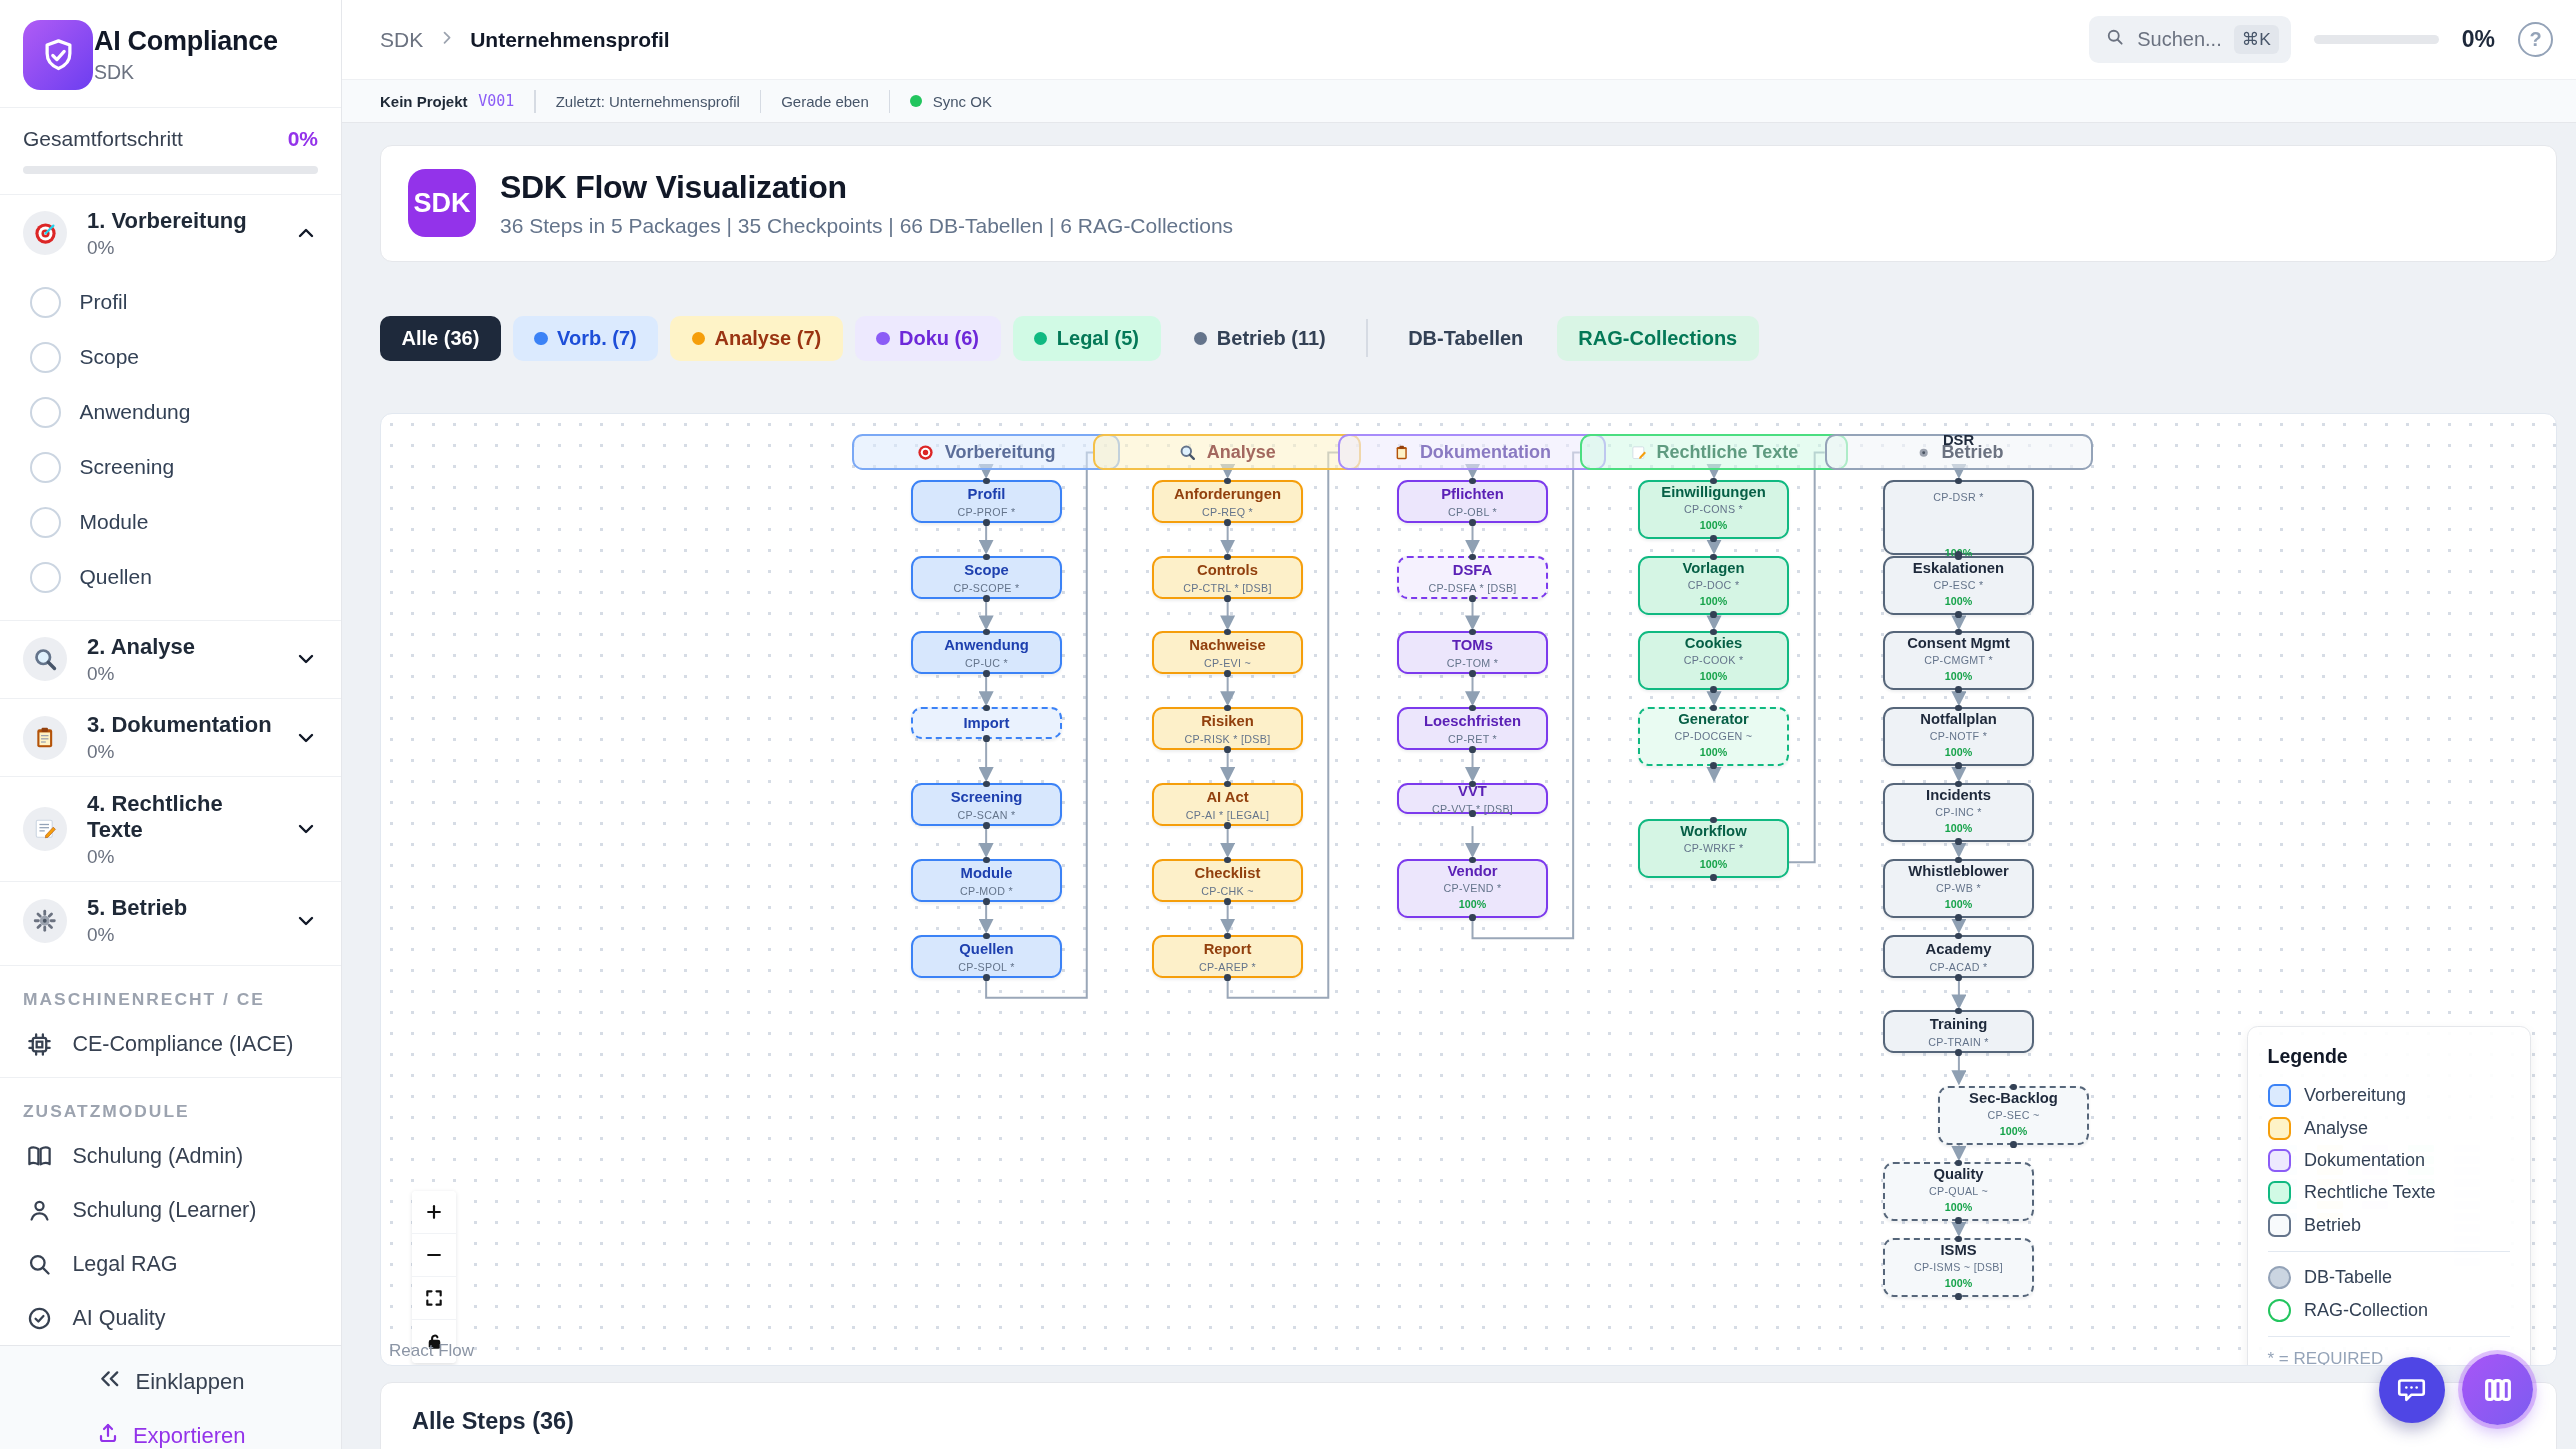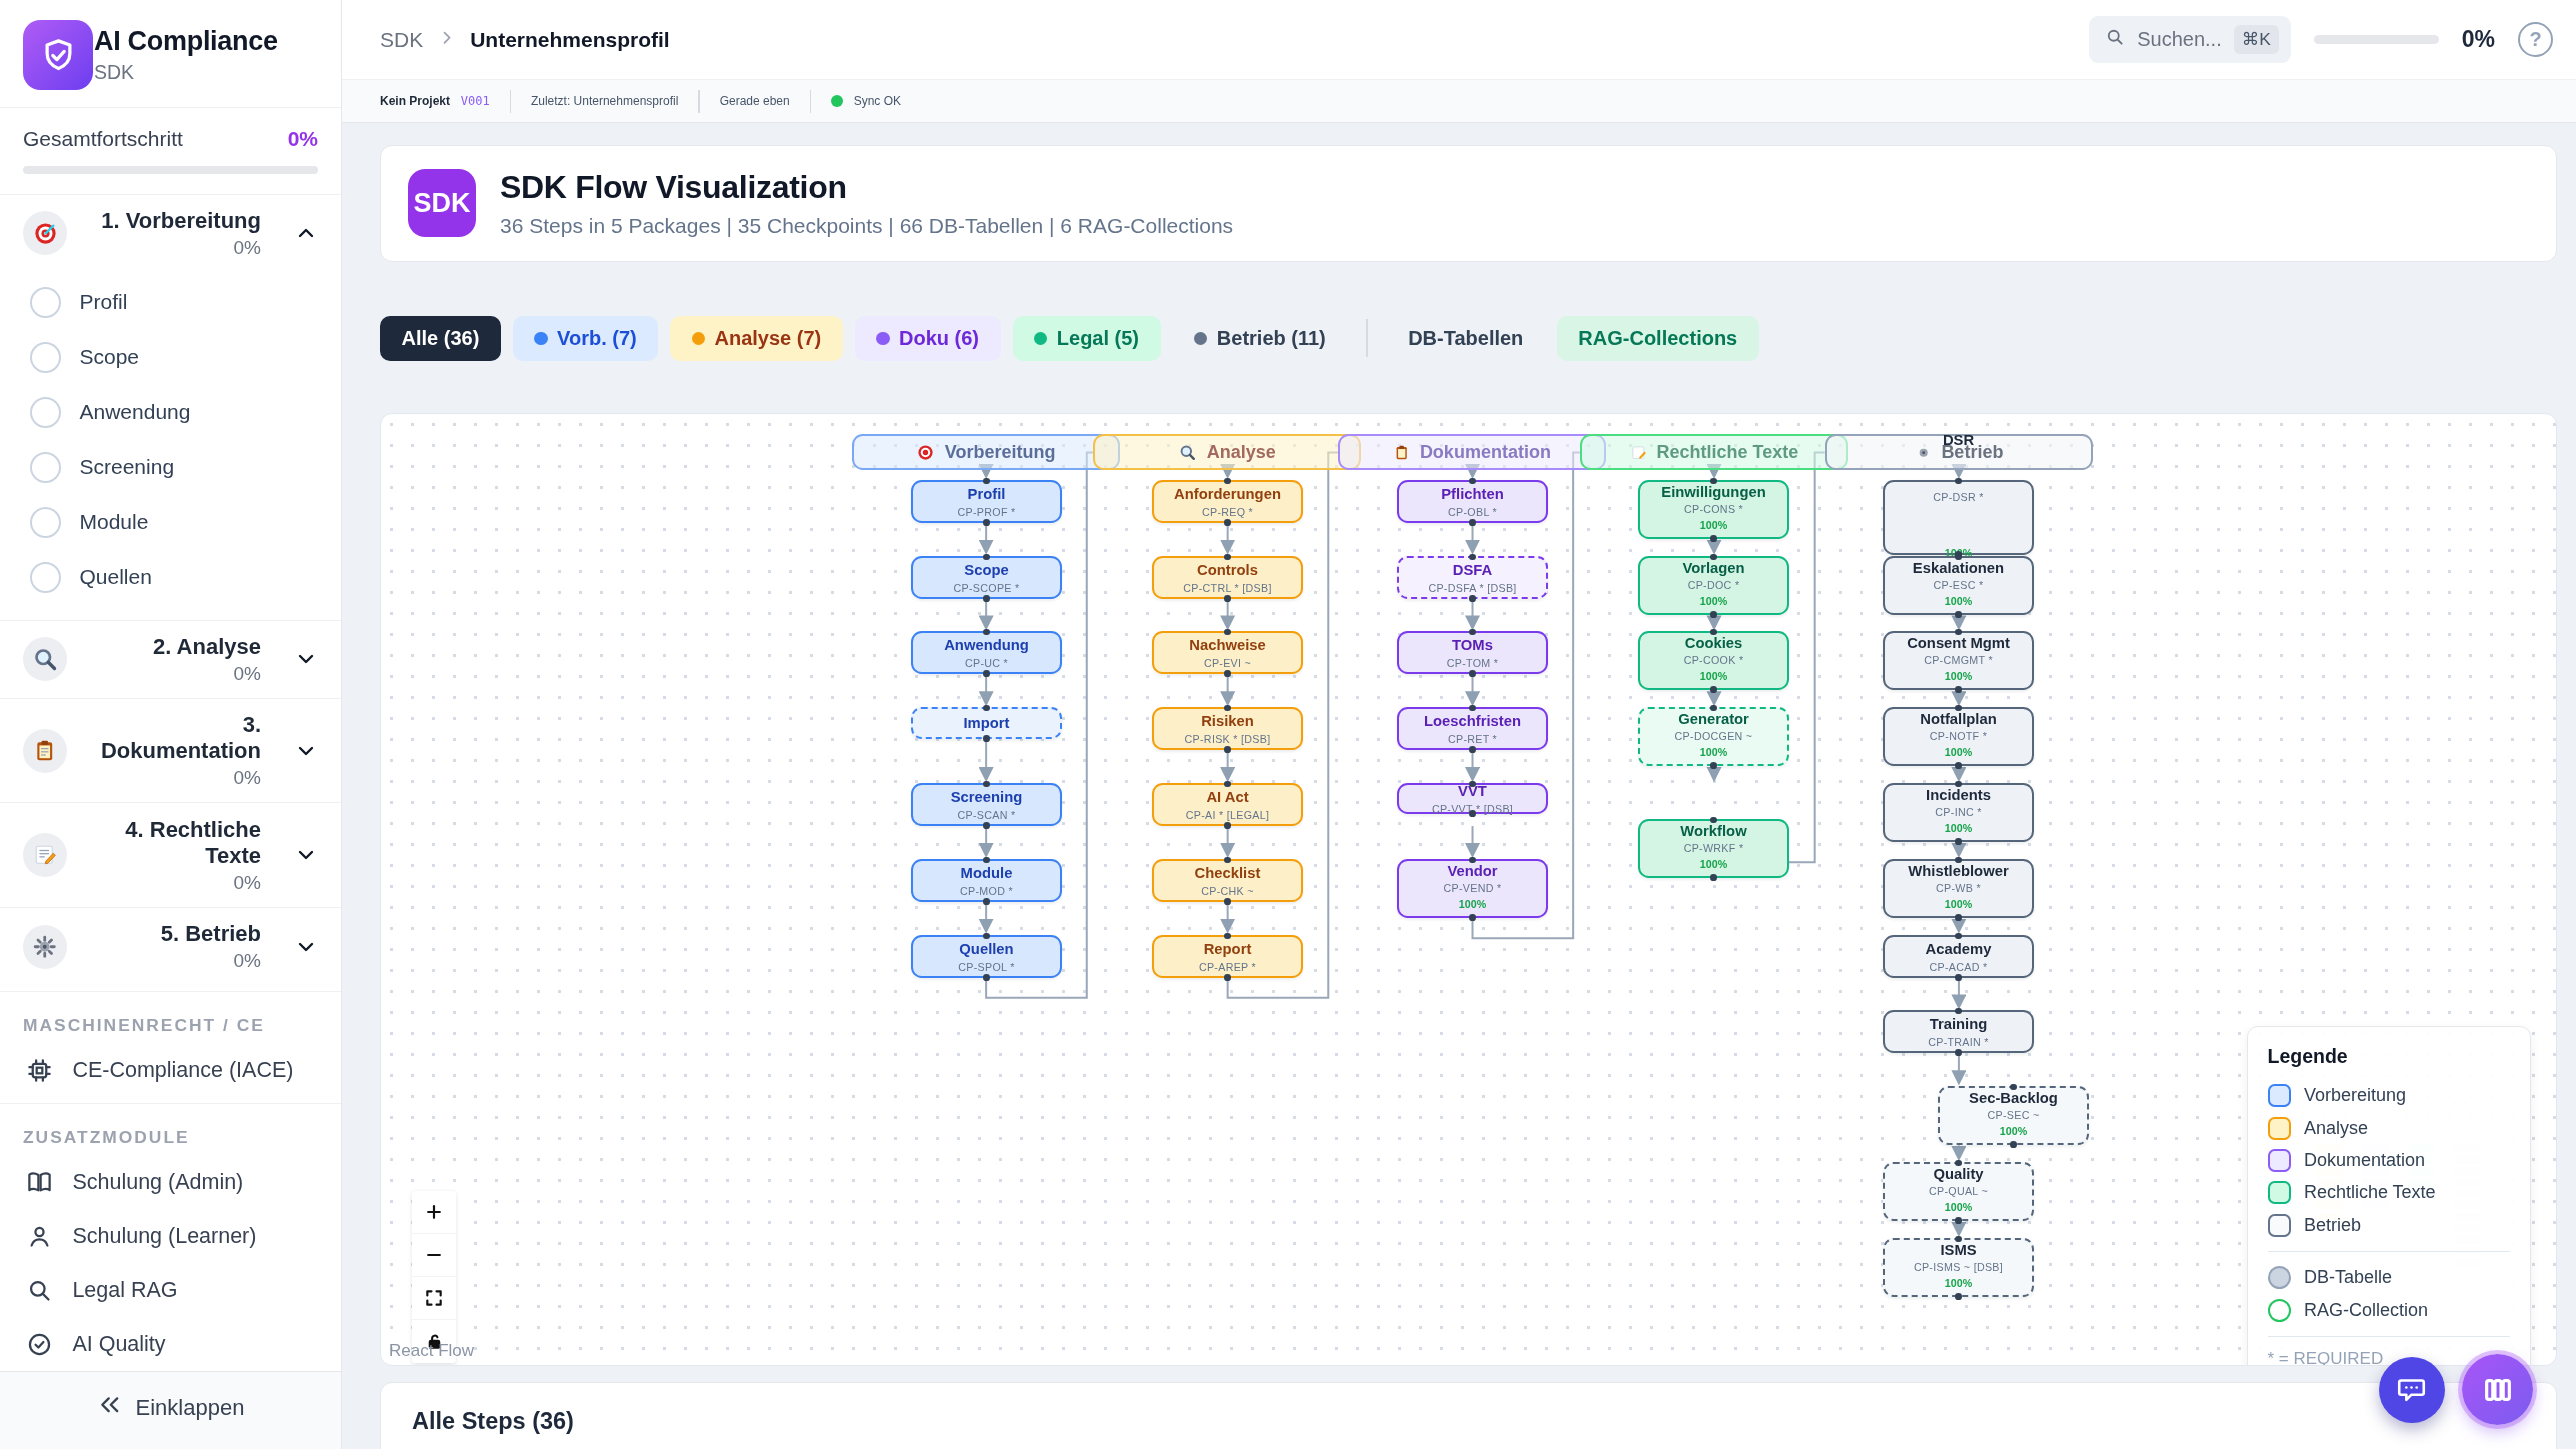--- a/index.html
+++ b/index.html
@@ -10,21 +10,21 @@
   .sidebar { width:342px; min-width:342px; background:#fff; border-right:1.3px solid #e5e7eb; display:flex; flex-direction:column; height:1449px; }
   .side-head { display:flex; align-items:center; gap:1px; padding:20px 23px 17.4px 23px; border-bottom:1.3px solid #eef0f3; }
   .logo-sq { width:70px; height:70px; border-radius:17.4px; background:linear-gradient(135deg,#b05cf5,#6d3ef0); display:flex; align-items:center; justify-content:center; flex:none; }
   .app-title { font-size:27px; font-weight:bold; color:#111827; letter-spacing:-0.3px; }
   .app-sub { font-size:19.5px; color:#6b7280; margin-top:4px; }
   .side-prog { padding:19px 23px 20px 23px; border-bottom:1.3px solid #eef0f3; }
   .side-prog-row { display:flex; justify-content:space-between; align-items:center; font-size:21px; }
   .side-prog-row .lbl { color:#374151; }
   .side-prog-row .val { color:#9333ea; font-weight:bold; }
   .side-track { margin-top:14.8px; height:7.4px; background:#e5e7eb; border-radius:4px; }
-  .sec { display:flex; align-items:center; gap:33px; padding:13.4px 23px; cursor:pointer;text-align:right; }
+  .sec { display:flex; align-items:center; gap:20px; padding:13.4px 23px; cursor:pointer; }
   .sec + .sec, .sec-block { border-top:1.3px solid #eef0f3; }
   .sec-ico { width:44px; height:44px; border-radius:50%; background:#eceef2; display:flex; align-items:center; justify-content:center; flex:none; }
   .sec-tx { flex:1; }
   .sec-t { font-size:22px; font-weight:bold; color:#1f2937; }
   .sec-p { font-size:19px; color:#6b7280; margin-top:2.7px; }
   .chev { color:#111827; display:flex; }
   .subitems { list-style:none; padding:2.7px 0 14.8px 0; }
   .subitems li { display:flex; align-items:center; gap:19px; padding:12px 23px 12px 29.5px; font-size:21px; color:#334155; cursor:pointer; }
   .radio { width:31px; height:31px; border-radius:50%; border:2.7px solid #cbd5e1; flex:none; }
   .mini-label { font-size:17.4px; font-weight:bold; letter-spacing:2px; color:#9ca3af; padding:23px 23px 8px 23px; border-top:1.3px solid #eef0f3; margin-top:5.4px; }
@@ -39,21 +39,21 @@
   .topbar { height:79px; background:#fff; display:flex; align-items:center; justify-content:space-between; padding:0 24px 0 38px; }
   .crumbs { display:flex; align-items:center; gap:14.8px; font-size:21px; }
   .crumb-root { color:#6b7280; }
   .crumb-cur { color:#111827; font-weight:bold; }
   .top-right { display:flex; align-items:center; gap:23px; }
   .search-pill { display:flex; align-items:center; gap:12px; background:#eef1f5; border-radius:9.4px; padding:9.4px 12px 9.4px 16px; color:#6b7280; font-size:20px; cursor:text; }
   .kbd { background:#e2e6ec; border-radius:6px; padding:4px 8px; font-size:17.4px; color:#475569; }
   .top-track { width:125px; height:8.7px; background:#e5e7eb; border-radius:4.7px; }
   .top-pct { font-size:23px; font-weight:bold; color:#1e293b; }
   .help-circ { width:35px; height:35px; border-radius:50%; border:2.7px solid #94a3b8; color:#94a3b8; font-size:20px; font-weight:bold; display:flex; align-items:center; justify-content:center; cursor:pointer; }
-  .statusbar { height:44px; background:#f8fafc; border-top:1.3px solid #eef0f3; border-bottom:1.3px solid #e5e7eb; display:flex; align-items:center; padding:0 38px; font-size:12px; color:#475569; }
+  .statusbar { height:44px; background:#f8fafc; border-top:1.3px solid #eef0f3; border-bottom:1.3px solid #e5e7eb; display:flex; align-items:center; padding:0 38px; font-size:15px; color:#475569; }
   .st-item { display:flex; align-items:center; gap:10.7px; padding:0 20px; }
   .st-item:first-child { padding-left:0; }
   .st-sep { width:1.3px; height:23px; background:#d6dbe3; }
   .st-proj { font-weight:bold; color:#1f2937; }
   .st-ver { font-family:"DejaVu Sans Mono", monospace; color:#8b5cf6; }
   .dot-green { width:12px; height:12px; border-radius:50%; background:#22c55e; }
 
   .content { flex:1; padding:21.5px 20px 0 38px; overflow:hidden; }
   .hdr-card { background:#fff; border:1.3px solid #e5e7eb; border-radius:12px; padding:23px 27px; display:flex; align-items:center; gap:24px; }
   .sdk-sq { width:68px; height:68px; border-radius:17.4px; background:#9333ea; color:#fff; display:flex; align-items:center; justify-content:center; font-size:27px; font-weight:bold; flex:none; }

